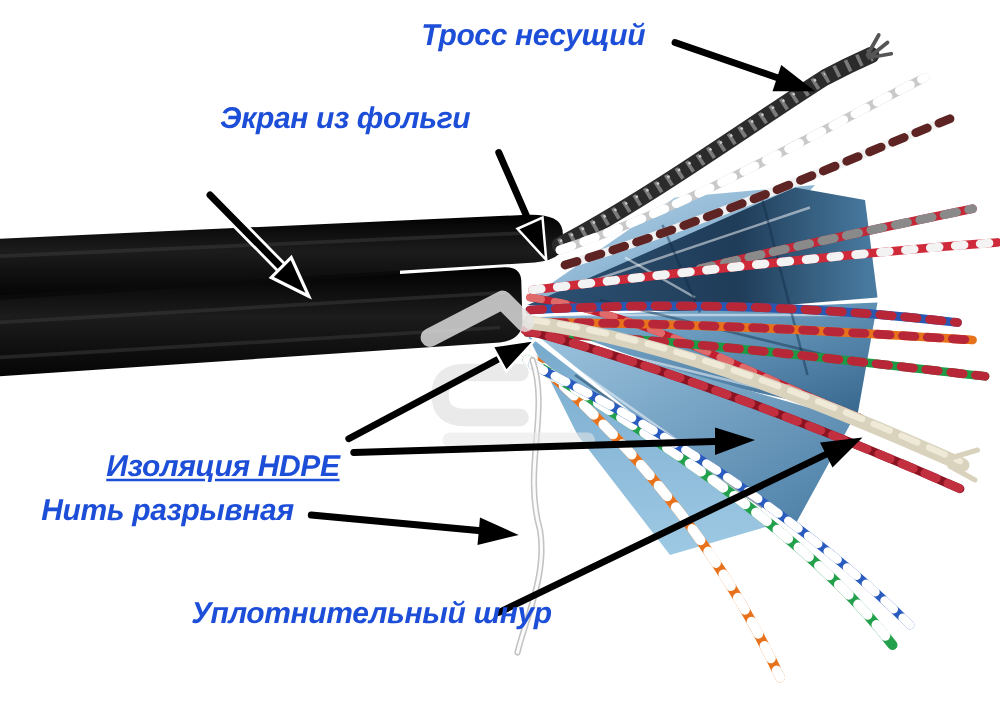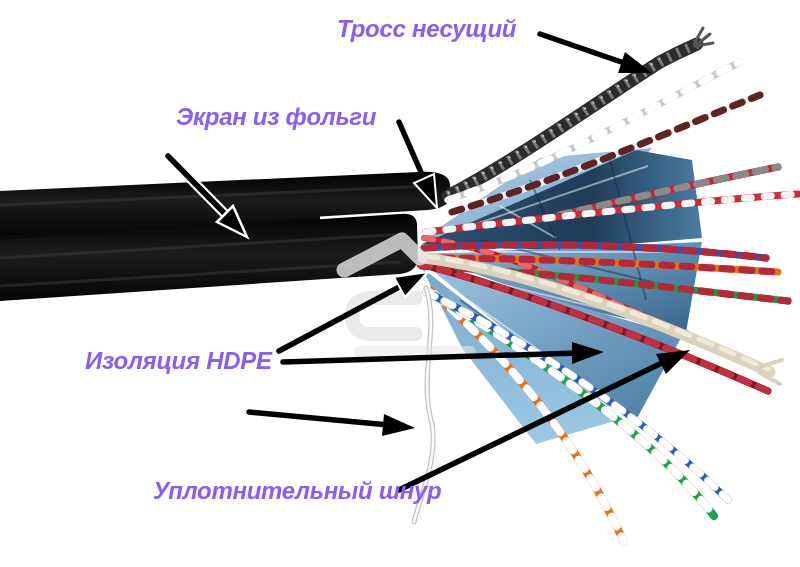--- a/index.html
+++ b/index.html
@@ -4,21 +4,21 @@
 <style>
   html,body{margin:0;padding:0;background:#ffffff;}
   .stage{
     position:relative;width:800px;height:567px;background:#ffffff;
     overflow:hidden;font-family:"Liberation Sans",sans-serif;
   }
   .stage svg{position:absolute;left:0;top:0;}
   .lbl{
     position:absolute;white-space:nowrap;
     font-family:"Liberation Sans","DejaVu Sans",sans-serif;
-    font-weight:700;font-style:italic;font-size:24px;color:#8b5cf6;
+    font-weight:700;font-style:italic;font-size:24px;color:#1d4ed8;
     letter-spacing:-0.3px;line-height:1.1;
   }
 </style>
 </head>
 <body>
 
 <div class="stage">
 
   <svg width="800" height="567" viewBox="0 0 800 567">
     <defs>
@@ -185,21 +185,22 @@
 
       <g>
         <line x1="399" y1="490" x2="668" y2="360" stroke="#000" stroke-width="5.5"></line>
         <polygon points="690,350 666,374 656,354" fill="#000"></polygon>
       </g>
     </g>
   </svg>
 
   <div class="lbl" style="left:337px;top:16px;">Тросс несущий</div>
 
-  <div class="lbl" style="left:176px;top:104px;text-align:center;">Экран из фольги</div>
-
-
-  <div class="lbl" style="left:85px;top:348px;">Изоляция HDPE</div>
-
+  <div class="lbl" style="left:176px;top:82px;text-align:center;">Экран из фольги</div>
+
+
+  <div class="lbl" style="left:85px;top:361px;text-decoration:underline;">Изоляция HDPE</div>
+
+  <div class="lbl" style="left:33px;top:396px;">Нить разрывная</div>
 
   <div class="lbl" style="left:119px;top:478px;margin-left:34px;">Уплотнительный шнур</div>
 
 </div>
 
 </body></html>

